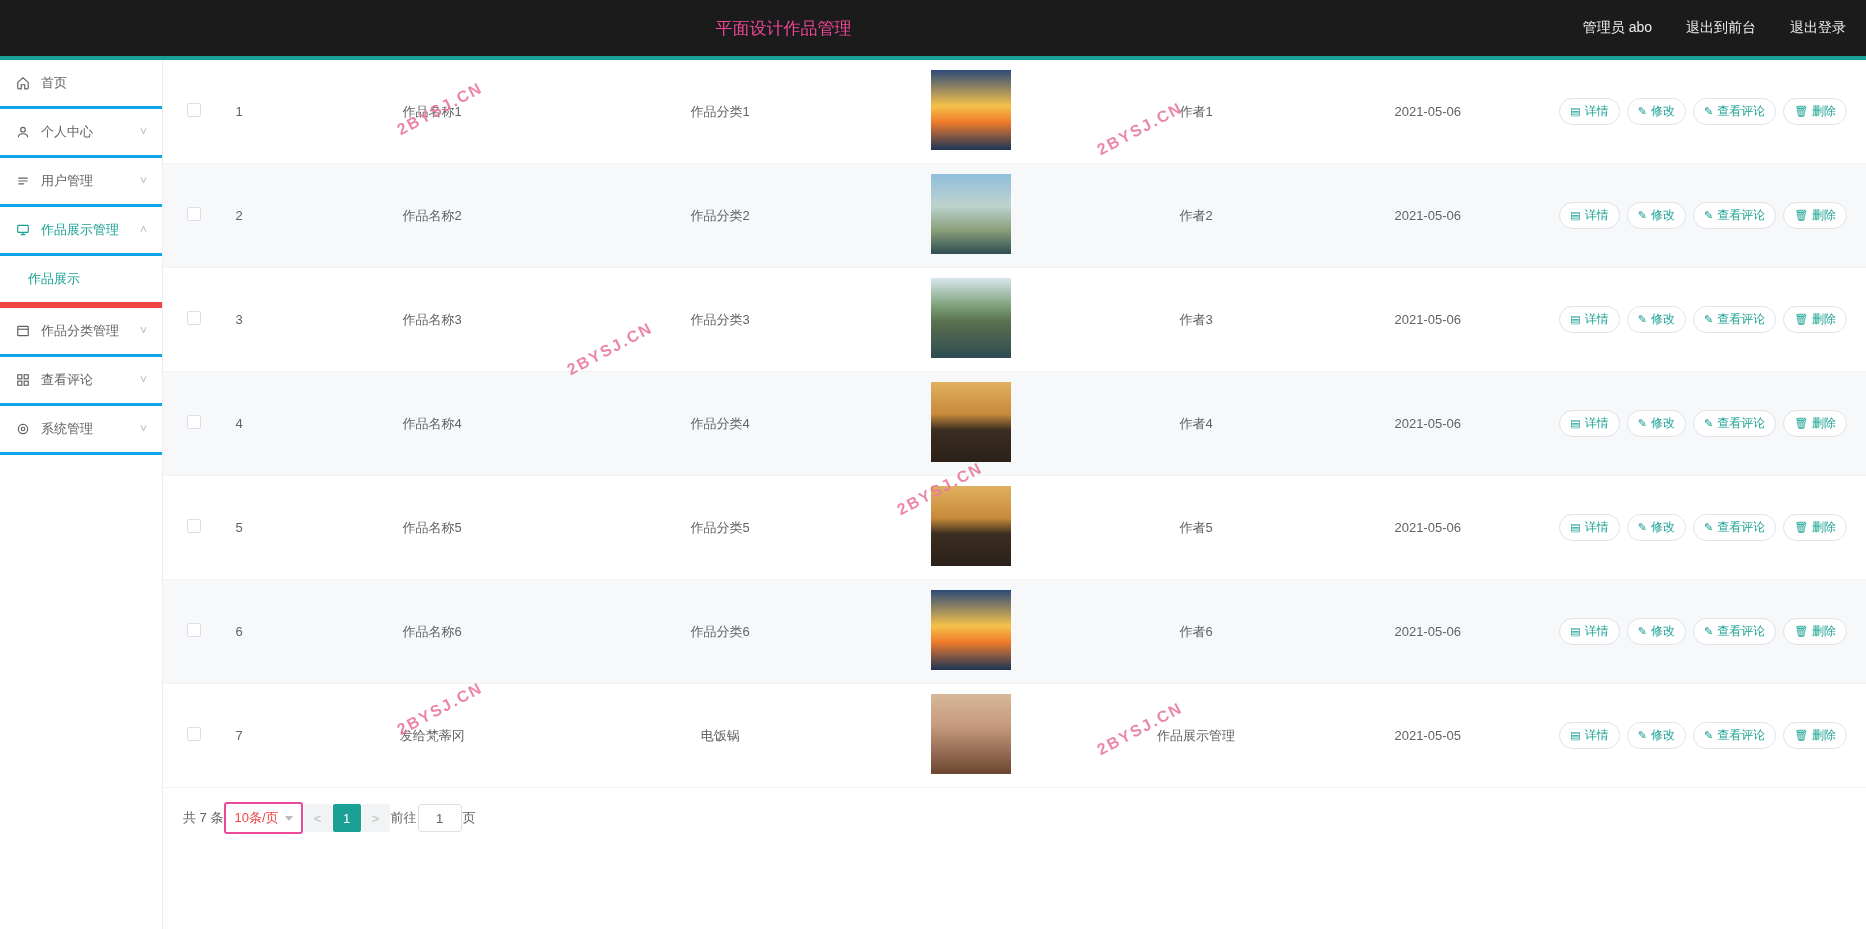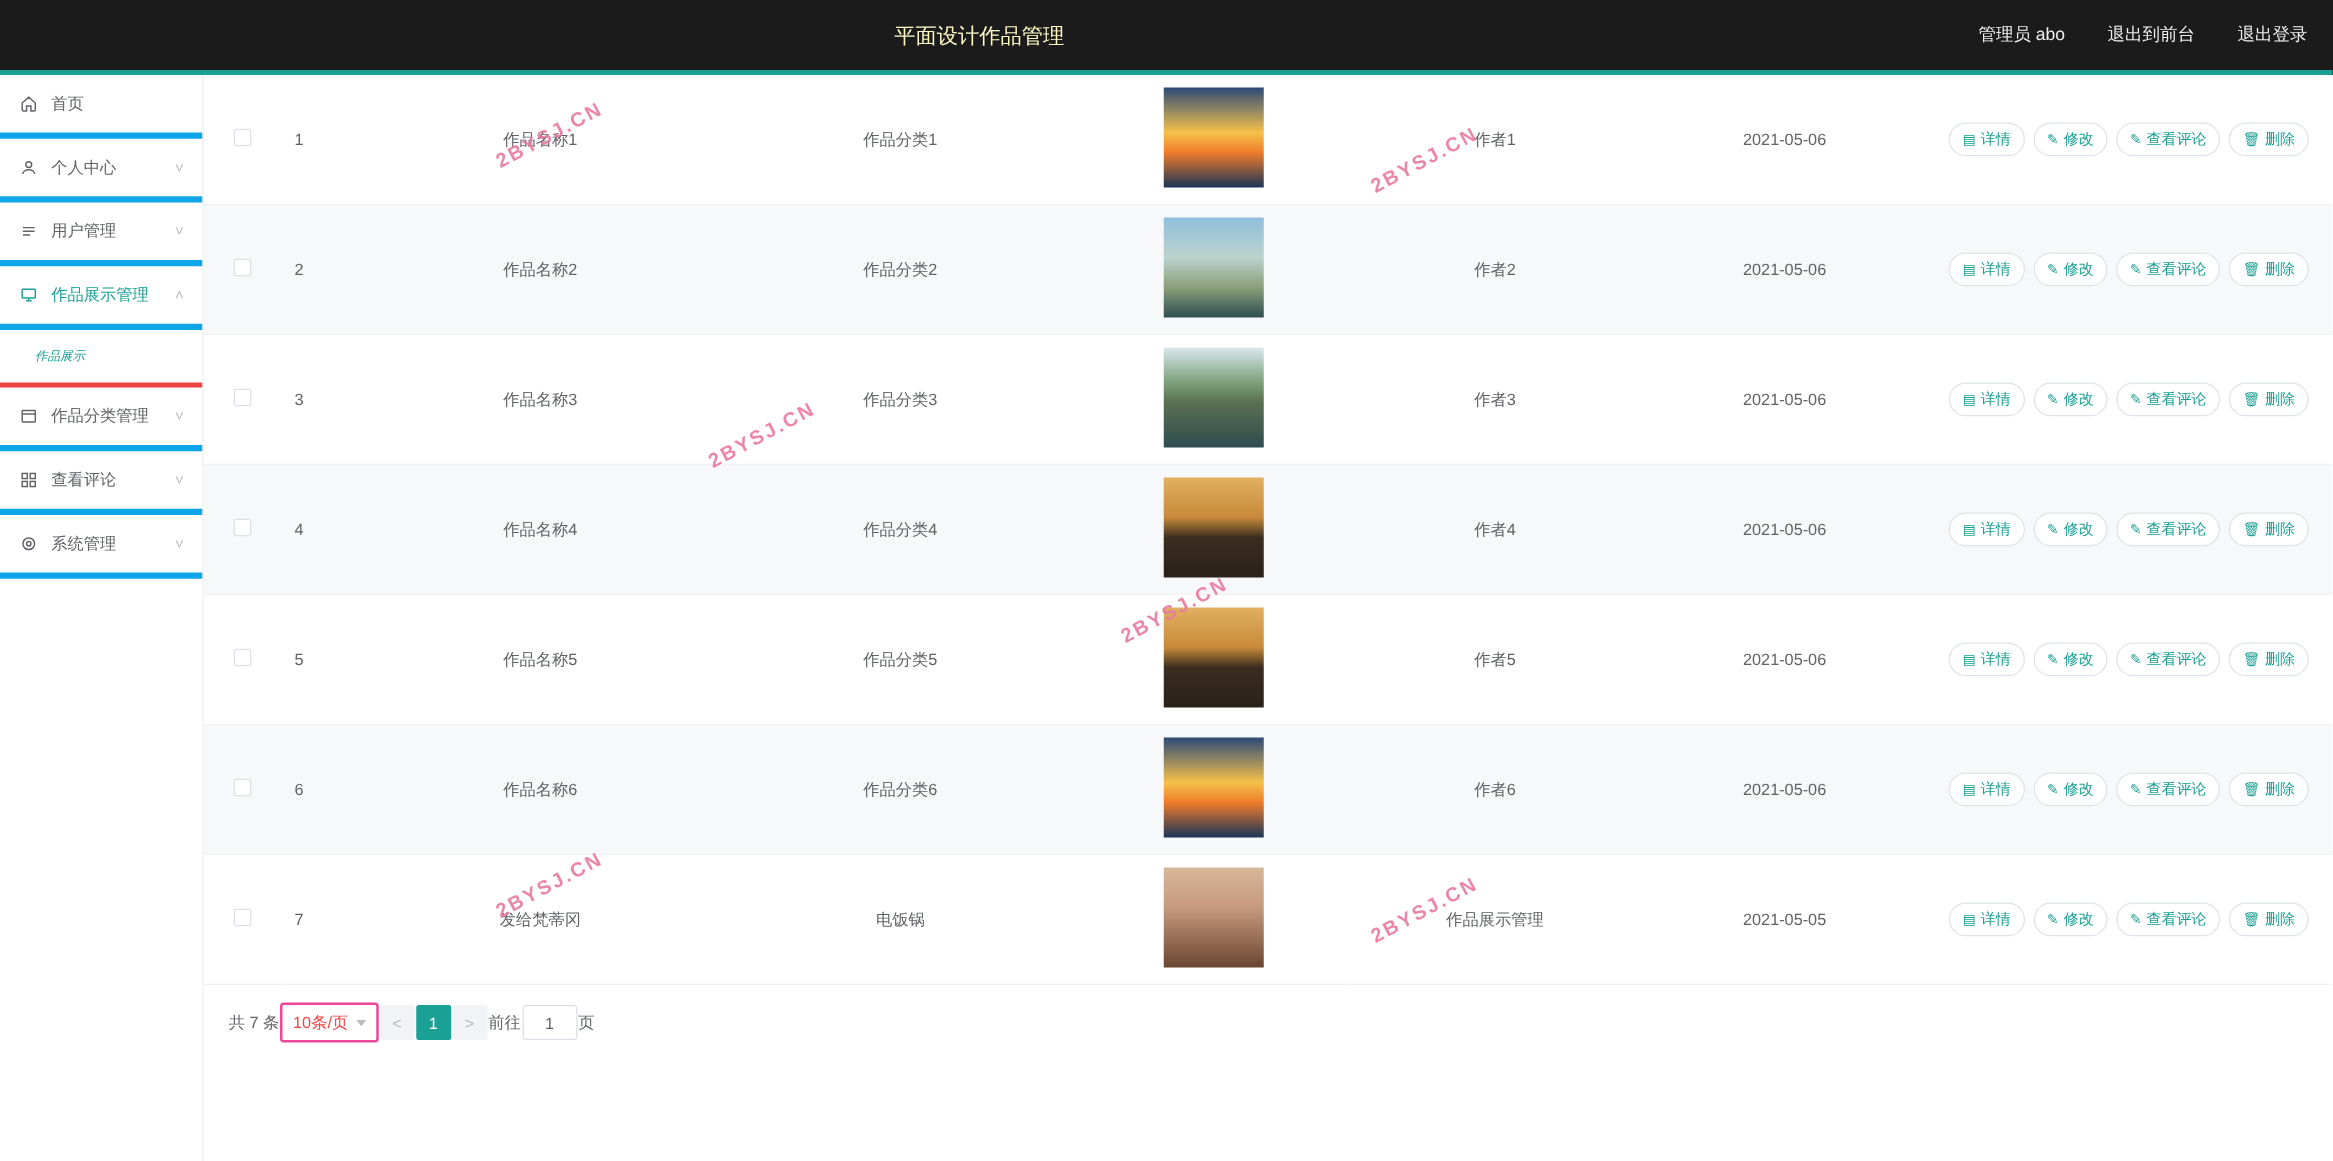--- a/index.html
+++ b/index.html
@@ -1,32 +1,32 @@
 <!DOCTYPE html>
 <html><head>
 <meta charset="utf-8">
 <style>
 * { box-sizing: border-box; margin: 0; padding: 0; }
 body { font-family: "Helvetica Neue", Helvetica, Arial, "Microsoft YaHei", sans-serif; font-size: 13px; color: #606266; background: #fff; }
 
 
 .header { position: fixed; top: 0; left: 0; right: 0; height: 56px; background: #1b1b1b; display: flex; align-items: center; z-index: 100; }
 .header-accent { position: fixed; top: 56px; left: 0; right: 0; height: 4px; background: #1aa094; z-index: 100; }
-.header-title { flex: 1; text-align: center; color: #fef9c3; font-size: 17px; font-weight: 500; }
+.header-title { flex: 1; text-align: center; color: #ec4899; font-size: 17px; font-weight: 500; }
 .header-links { display: flex; gap: 18px; padding-right: 20px; }
 .header-links a { color: #eee; text-decoration: none; font-size: 14px; cursor: pointer; margin-left: 16px; }
 
 
 .sidebar { position: fixed; top: 60px; left: 0; bottom: 0; width: 163px; background: #fff; border-right: 1px solid #eee; overflow-y: auto; }
-.menu-item { display: flex; align-items: center; padding: 14px 15px; color: #606266; cursor: pointer; font-size: 13px; border-bottom: 5px solid #0ea5e9; position: relative; }
+.menu-item { display: flex; align-items: center; padding: 14px 15px; color: #606266; cursor: pointer; font-size: 13px; border-bottom: 3px solid #0ea5e9; position: relative; }
 .menu-item.active { color: #1aa094; }
 .menu-item .m-icon { width: 16px; display: inline-flex; justify-content: center; margin-right: 10px; }
 .menu-item .m-label { flex: 1; }
 .menu-item .chevron { font-size: 12px; color: #bbb; }
-.submenu-item { padding: 14px 15px 14px 28px; color: #1aa094; font-size: 10px; cursor: pointer; border-bottom: 4px solid #ef4444; font-style: italic; }
+.submenu-item { padding: 14px 15px 14px 28px; color: #1aa094; font-size: 13px; cursor: pointer; border-bottom: 6px solid #ef4444; }
 
 
 .main { margin-left: 163px; margin-top: 60px; padding: 0 0 20px 0; overflow-x: auto; }
 
 
 .tbl { width: 100%; min-width: 1350px; border-collapse: collapse; }
 .tbl tbody tr:nth-child(even) { background: #f7f8fa; }
 .tbl td { padding: 10px 8px; text-align: center; vertical-align: middle; border-bottom: 1px solid #f2f2f2; font-size: 13px; color: #606266; }
 .tbl td.td-check { width: 50px; }
 .tbl td.td-idx { width: 50px; text-align: left; padding-left: 10px; }

